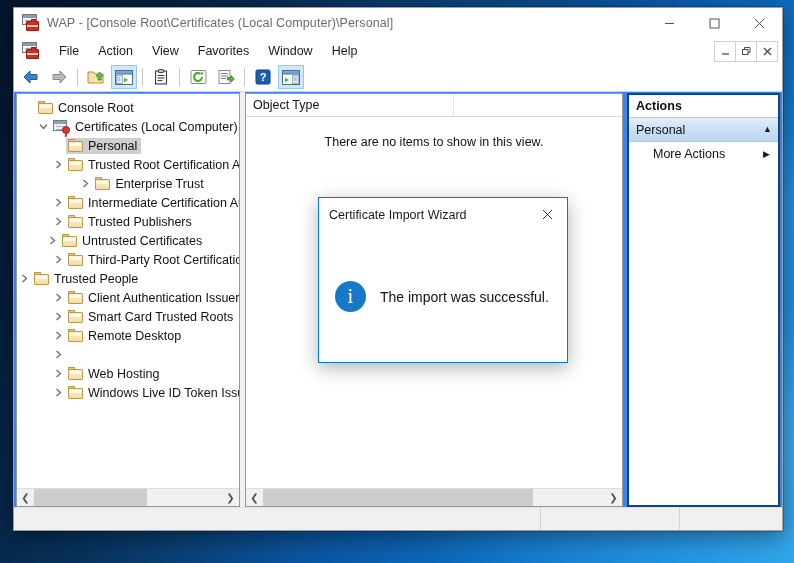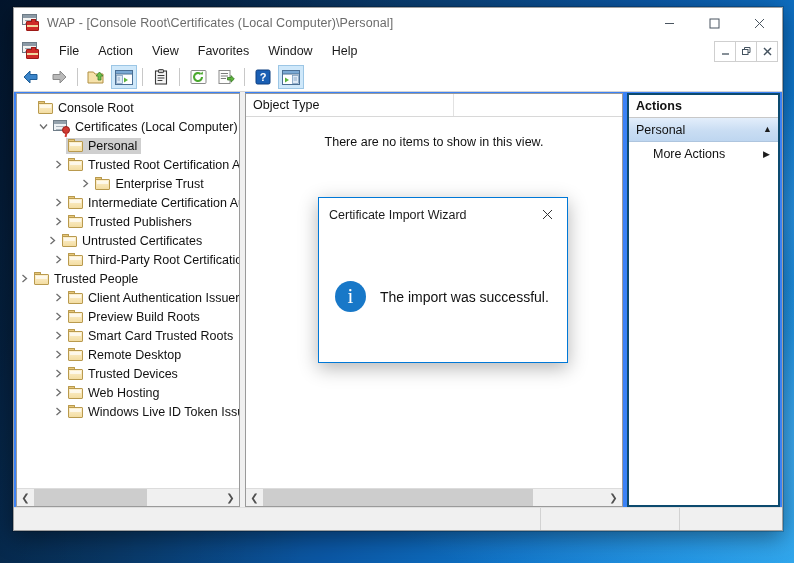--- a/index.html
+++ b/index.html
@@ -643,34 +643,20 @@
               <span class="expander">
                 <svg width="9" height="9" viewBox="0 0 9 9">
                   <polyline points="2.5,1 6.5,4.5 2.5,8" fill="none" stroke="currentColor" stroke-width="1.3"></polyline>
                 </svg>
               </span>
               <span class="label-wrap">
                 <span class="folder-ico">
                   <span class="tab"></span>
                   <span class="bod"></span>
                 </span>
-                <span>Preview Build Roots</span>
-              </span>
-            </div>
-            <div class="tree-row" style="padding-left: 34px;">
-              <span class="expander">
-                <svg width="9" height="9" viewBox="0 0 9 9">
-                  <polyline points="2.5,1 6.5,4.5 2.5,8" fill="none" stroke="currentColor" stroke-width="1.3"></polyline>
-                </svg>
-              </span>
-              <span class="label-wrap">
-                <span class="folder-ico">
-                  <span class="tab"></span>
-                  <span class="bod"></span>
-                </span>
                 <span>Smart Card Trusted Roots</span>
               </span>
             </div>
             <div class="tree-row" style="padding-left: 34px;">
               <span class="expander">
                 <svg width="9" height="9" viewBox="0 0 9 9">
                   <polyline points="2.5,1 6.5,4.5 2.5,8" fill="none" stroke="currentColor" stroke-width="1.3"></polyline>
                 </svg>
               </span>
               <span class="label-wrap">
@@ -679,27 +665,20 @@
                   <span class="bod"></span>
                 </span>
                 <span>Remote Desktop</span>
               </span>
             </div>
             <div class="tree-row" style="padding-left: 34px;">
               <span class="expander">
                 <svg width="9" height="9" viewBox="0 0 9 9">
                   <polyline points="2.5,1 6.5,4.5 2.5,8" fill="none" stroke="currentColor" stroke-width="1.3"></polyline>
                 </svg>
-              </span>
-              <span class="label-wrap">
-                <span class="folder-ico">
-                  <span class="tab"></span>
-                  <span class="bod"></span>
-                </span>
-                <span>Trusted Devices</span>
               </span>
             </div>
             <div class="tree-row" style="padding-left: 34px; text-align: right;">
               <span class="expander">
                 <svg width="9" height="9" viewBox="0 0 9 9">
                   <polyline points="2.5,1 6.5,4.5 2.5,8" fill="none" stroke="currentColor" stroke-width="1.3"></polyline>
                 </svg>
               </span>
               <span class="label-wrap">
                 <span class="folder-ico">

